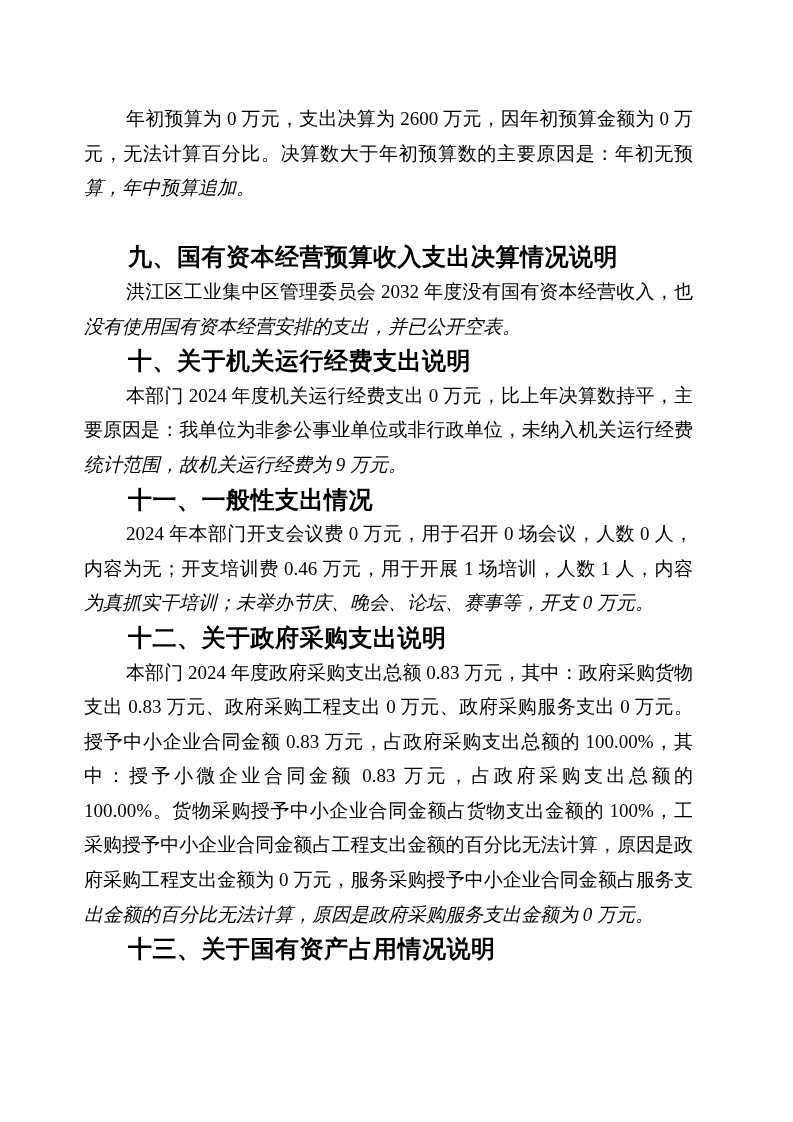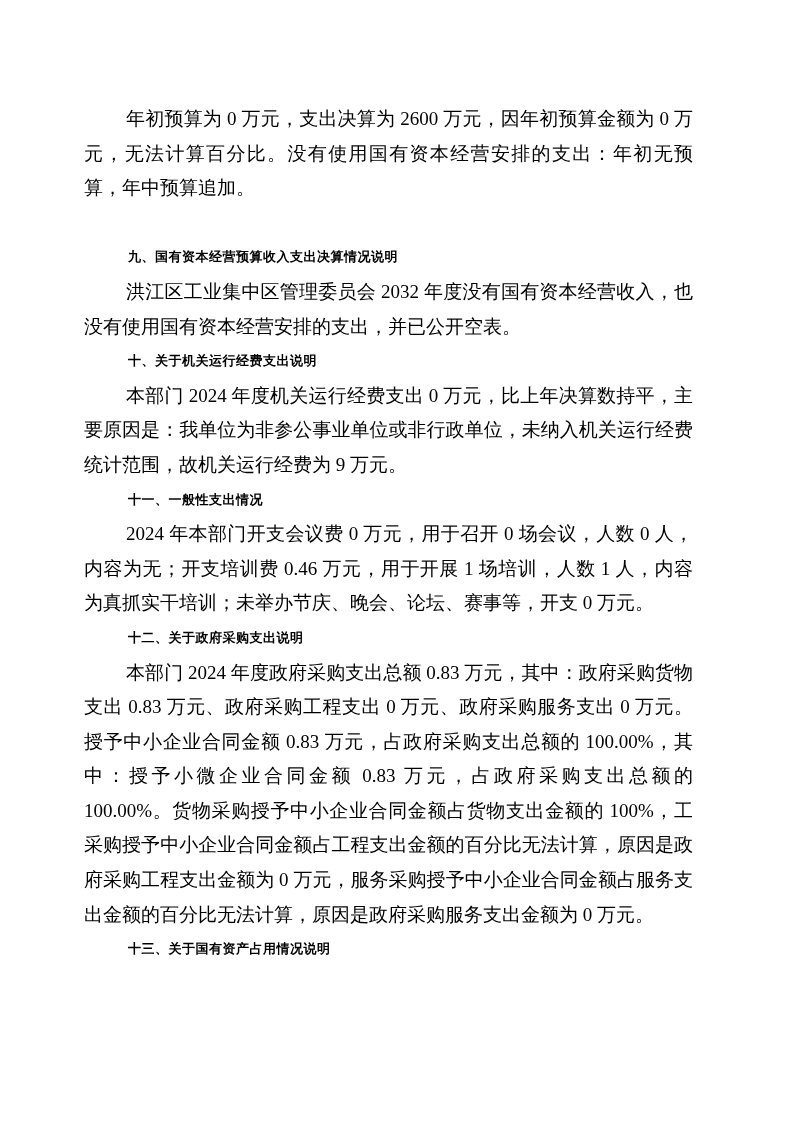--- a/index.html
+++ b/index.html
@@ -35,45 +35,46 @@
     text-align-last: justify;
     text-justify: inter-character;
     white-space: normal;
     overflow: hidden;
   }
   .line.first {
     text-indent: 42px;
   }
   .line.last {
     text-align-last: left;
+    font-style: italic;
   }
   .heading {
     height: 34.6px;
     line-height: 34.6px;
     padding-left: 44px;
     font-family: "Liberation Sans", "DejaVu Sans", sans-serif;
     font-weight: 700;
-    font-size: 13px;
+    font-size: 24px;
     letter-spacing: 0.5px;
     color: #000000;
     white-space: nowrap;
     overflow: hidden;
   }
   .spacer {
     height: 34.6px;
   }
 </style>
 </head>
 <body>
 
 <div id="page">
   <div id="doc-content">
       <div class="paragraph">
         <div class="line first">年初预算为 0 万元，支出决算为 2600 万元，因年初预算金额为 0 万</div>
-        <div class="line">元，无法计算百分比。没有使用国有资本经营安排的支出：年初无预</div>
+        <div class="line">元，无法计算百分比。决算数大于年初预算数的主要原因是：年初无预</div>
         <div class="line last">算，年中预算追加。</div>
       </div>
       <div class="spacer"></div>
       <div class="heading">九、国有资本经营预算收入支出决算情况说明</div>
       <div class="paragraph">
         <div class="line first">洪江区工业集中区管理委员会 2032 年度没有国有资本经营收入，也</div>
         <div class="line last">没有使用国有资本经营安排的支出，并已公开空表。</div>
       </div>
       <div class="heading">十、关于机关运行经费支出说明</div>
       <div class="paragraph">

